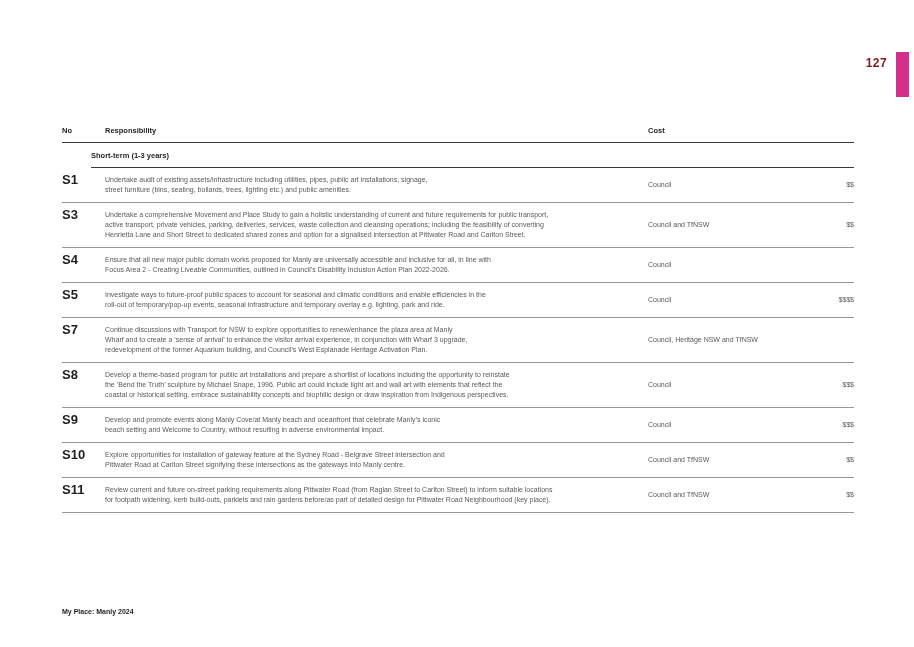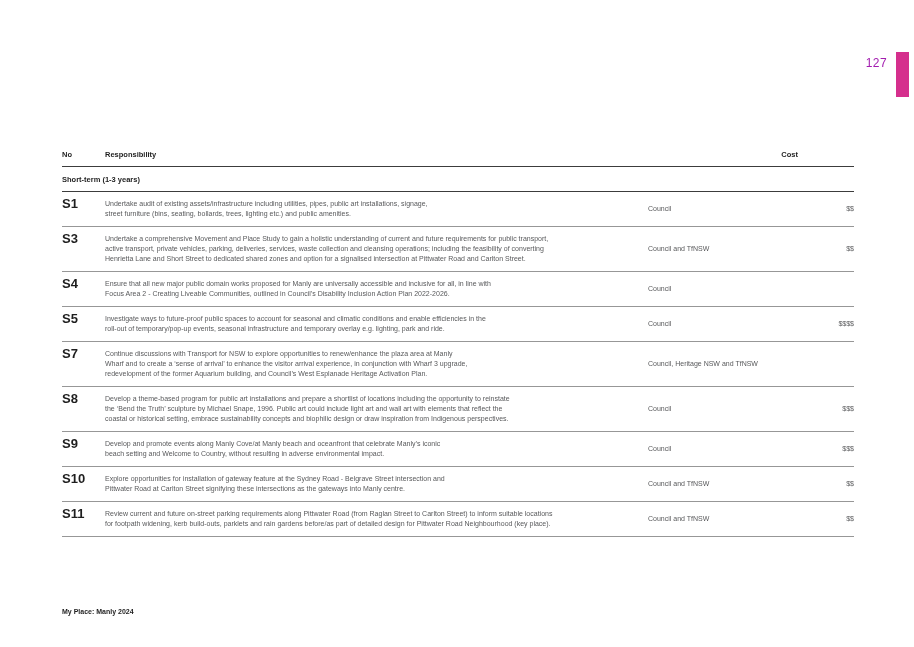--- a/index.html
+++ b/index.html
@@ -10,61 +10,62 @@
     background: #ffffff;
     font-family: "Liberation Sans", sans-serif;
     overflow: hidden;
     margin: 0 auto;
   }
   .page-number {
     position: absolute;
     top: 56px;
     right: 27px;
     font-size: 12px;
-    font-weight: normal;
-    color: #a21caf;
+    font-weight: bold;
+    color: #7f1d1d;
     letter-spacing: 0.4px;
   }
   .accent-bar {
     position: absolute;
     top: 52px;
     right: 5px;
     width: 13px;
     height: 45px;
     background: #d52f8d;
   }
   .content {
     position: absolute;
     left: 62px;
-    top: 150px;
+    top: 126px;
     width: 792px;
   }
   .grid-row {
     display: grid;
     grid-template-columns: 43px 543px 150px 56px;
     align-items: center;
   }
   .thead {
     padding-bottom: 7px;
     border-bottom: 1.5px solid #3c3c3c;
   }
   .th {
     font-size: 7.5px;
     font-weight: bold;
     color: #1e1e1e;
     line-height: 9px;
   }
-  .th.cost-h { text-align: right; }
+  .th.cost-h { }
   .section-row {
     padding: 8px 0 7px 0;
     border-bottom: 1.5px solid #3c3c3c;
     font-size: 7.5px;
     font-weight: bold;
     color: #1e1e1e;
     line-height: 9px;
+    margin-left: 29px;
   }
   .row {
     padding: 7px 0;
     border-bottom: 1px solid #979797;
   }
   .cell {
     font-size: 7px;
     line-height: 10px;
     color: #58595b;
   }

